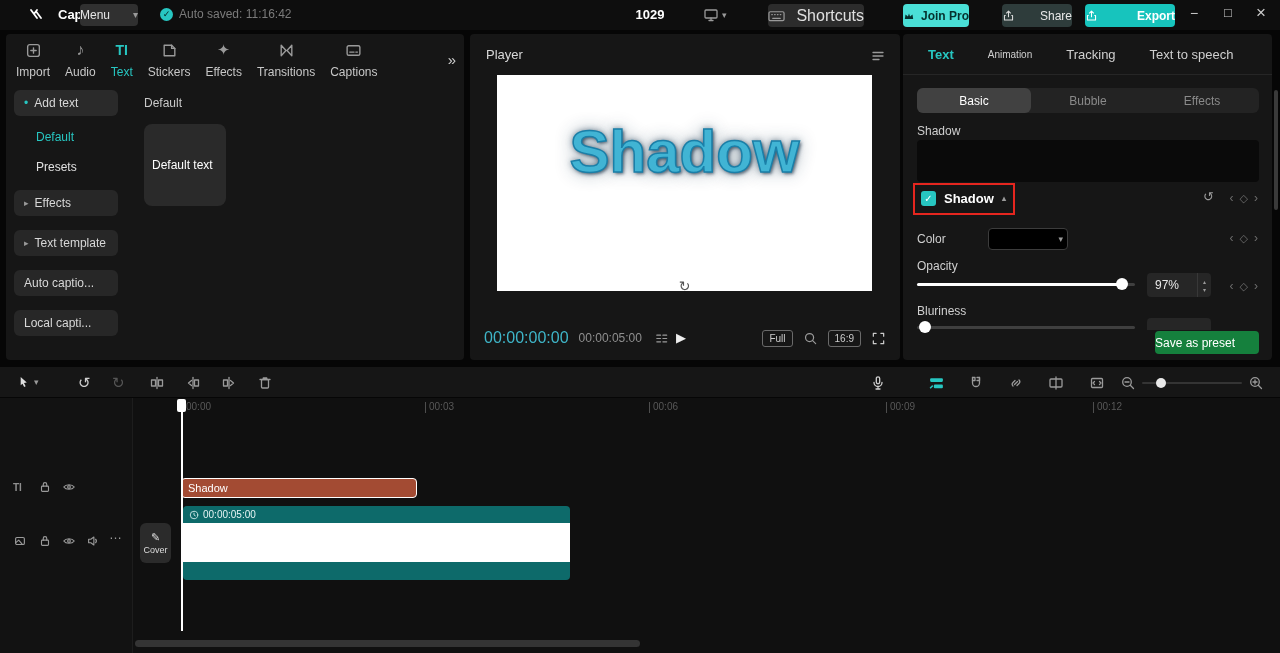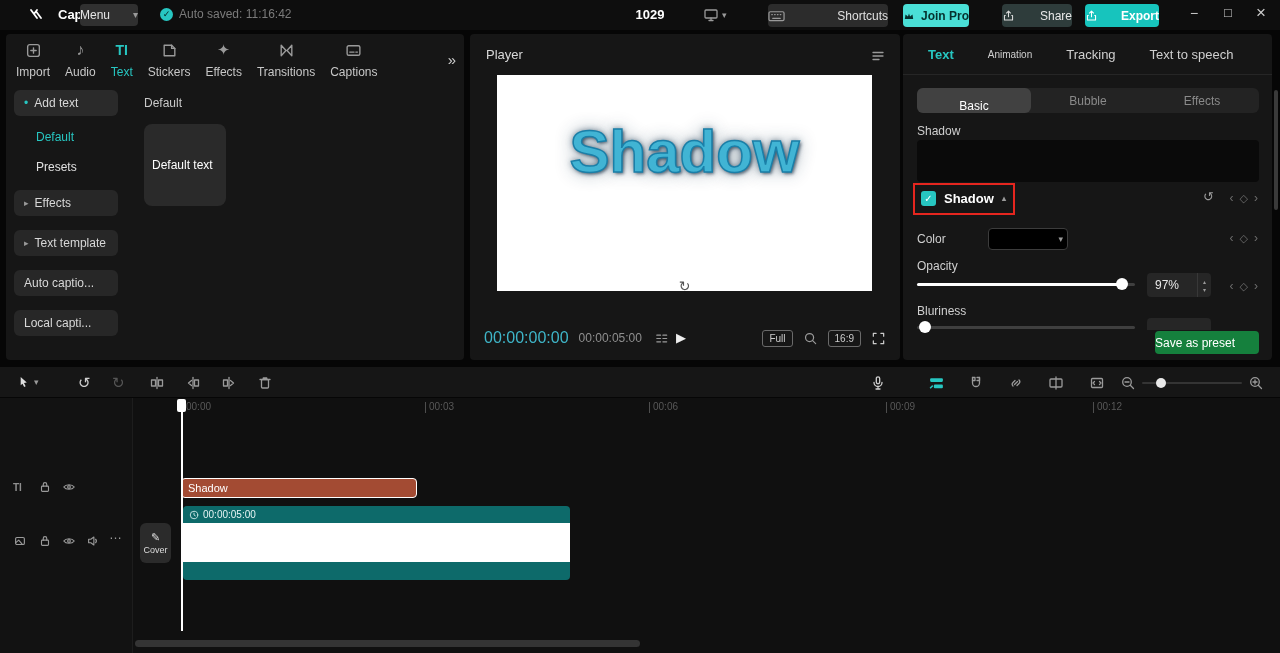--- a/index.html
+++ b/index.html
@@ -38,41 +38,41 @@
     <span style="color:#7b7b7b;font-size:12px">Auto saved: 11:16:42</span>
   </div>
   <div class="abs" style="left:620px;top:7px;width:60px;text-align:center;font-size:13px;color:#fff;font-weight:bold">1029</div>
   <div class="abs row" style="left:703px;top:7px;gap:3px">
     <svg class="ic" width="16" height="16" viewBox="0 0 16 16">
         <rect x="2" y="3" width="12" height="8" rx="1"></rect>
         <path d="M6 13.5h4M8 11v2.5"></path>
       </svg>
     <span class="glyph" style="font-size:9px">▾</span>
   </div>
-  <div class="btn abs" style="left:768px;top:4px;width:120px;height:23px;background:#2c2c2c;font-size:12px;color:#e0e0e0">
+  <div class="btn abs" style="left:768px;top:4px;width:96px;height:23px;background:#2c2c2c;font-size:16px;color:#e0e0e0">
     <svg class="ic" width="17" height="14" viewBox="0 0 18 14">
         <rect x="1" y="2.5" width="16" height="9.5" rx="1.5"></rect>
         <path d="M4 5.5h.6M7 5.5h.6M10 5.5h.6M13 5.5h.6M5 9.5h8"></path>
       </svg>
     <span>Shortcuts</span>
   </div>
   <div class="btn abs" style="left:903px;top:4px;width:66px;height:23px;background:#4adfd6;color:#05312e;font-size:12px;font-weight:bold">
     <svg width="12" height="10" viewBox="0 0 14 12" style="display:block">
         <path d="M2 9.5L2.8 4.2l2.9 2.4L7 3l1.3 3.6 2.9-2.4L12 9.5z" fill="#05312e"></path>
       </svg>
     <span>Join Pro</span>
   </div>
   <div class="btn abs" style="left:1002px;top:4px;width:70px;height:23px;background:#2e3c3b;color:#e8e8e8;font-size:12px">
     <svg class="ic" width="13" height="13" viewBox="0 0 16 16" style="stroke:#dcdcdc">
         <path d="M8 9.5V3M5.5 5L8 2.5 10.5 5"></path>
         <path d="M4 8H3v5.5h10V8h-1"></path>
       </svg>
     <span>Share</span>
   </div>
-  <div class="btn abs" style="left:1085px;top:4px;width:74px;height:23px;background:#17c4bd;color:#fff;font-size:12px;font-weight:bold">
+  <div class="btn abs" style="left:1085px;top:4px;width:90px;height:23px;background:#17c4bd;color:#fff;font-size:12px;font-weight:bold">
     <svg class="ic" width="13" height="13" viewBox="0 0 16 16" style="stroke:#fff">
         <path d="M8 9.5V3M5.5 5L8 2.5 10.5 5"></path>
         <path d="M4 8H3v5.5h10V8h-1"></path>
       </svg>
     <span>Export</span>
   </div>
   <span class="abs glyph" style="left:1190px;top:6px;font-size:14px;color:#ccc">−</span>
   <span class="abs glyph" style="left:1224px;top:6px;font-size:13px;color:#ccc">□</span>
   <span class="abs glyph" style="left:1256px;top:4px;font-size:17px;color:#ccc">×</span>
 </div>
@@ -186,21 +186,21 @@
 
 <div class="panel" style="left:903px;top:34px;width:369px;height:326px">
   <div class="abs row" style="left:0;top:0;width:369px;height:41px;padding-left:25px;gap:34px;border-bottom:1px solid #262626">
     <span style="color:#27c6c1;font-size:13px;font-weight:bold">Text</span>
     <span style="font-size:10px;color:#cfcfcf">Animation</span>
     <span style="font-size:13px;color:#cfcfcf">Tracking</span>
     <span style="font-size:13px;color:#cfcfcf">Text to speech</span>
   </div>
 
   <div class="abs row" style="left:14px;top:54px;width:342px;height:25px;background:#232323;border-radius:6px">
-    <div style="flex:1;height:25px;background:#414141;border-radius:6px;display:flex;align-items:flex-end;justify-content:center">
+    <div style="flex:1;height:25px;background:#414141;border-radius:6px;display:flex;align-items:center;justify-content:center">
       <span style="color:#fff">Basic</span>
     </div>
     <div style="flex:1;text-align:center;color:#8a8a8a"><span>Bubble</span></div>
     <div style="flex:1;text-align:center;color:#8a8a8a"><span>Effects</span></div>
   </div>
 
   <div class="insLabel" style="top:90px">Shadow</div>
   <div class="abs" style="left:14px;top:106px;width:342px;height:42px;background:#0a0a0a;border-radius:4px"></div>
 
   <div class="abs" style="left:10px;top:149px;width:102px;height:32px;border:2px solid #e5261f;z-index:5"></div>

